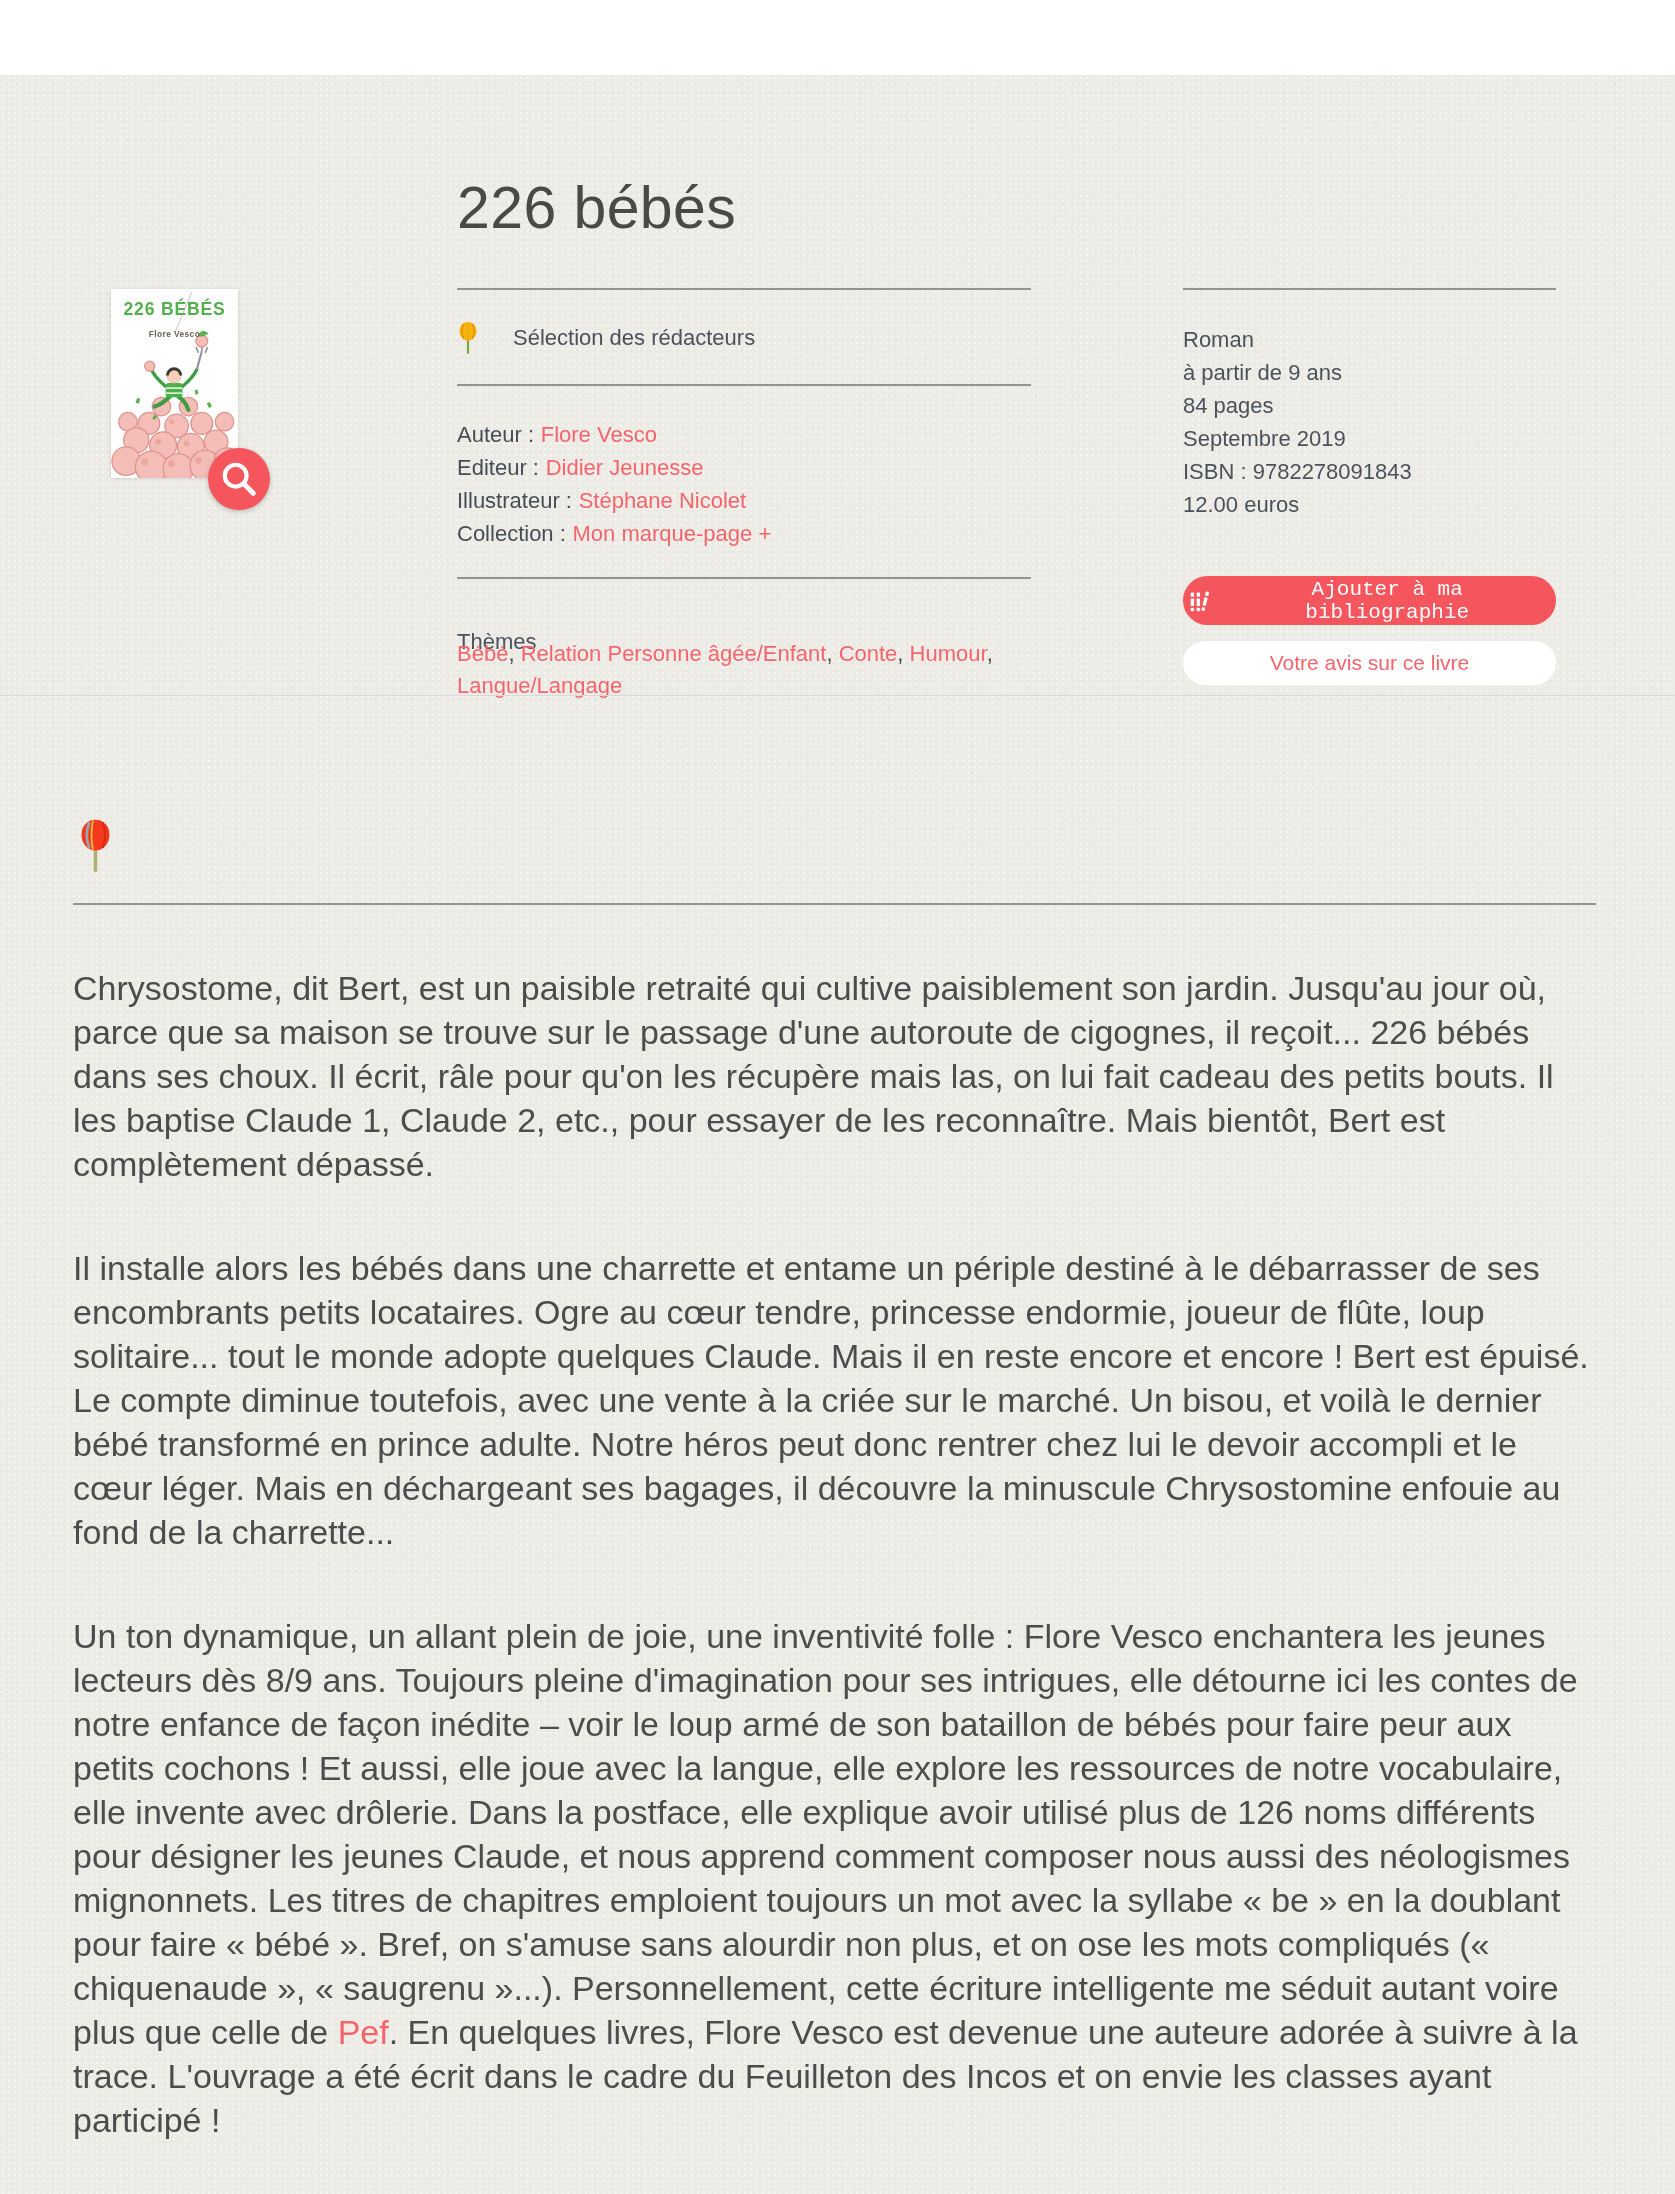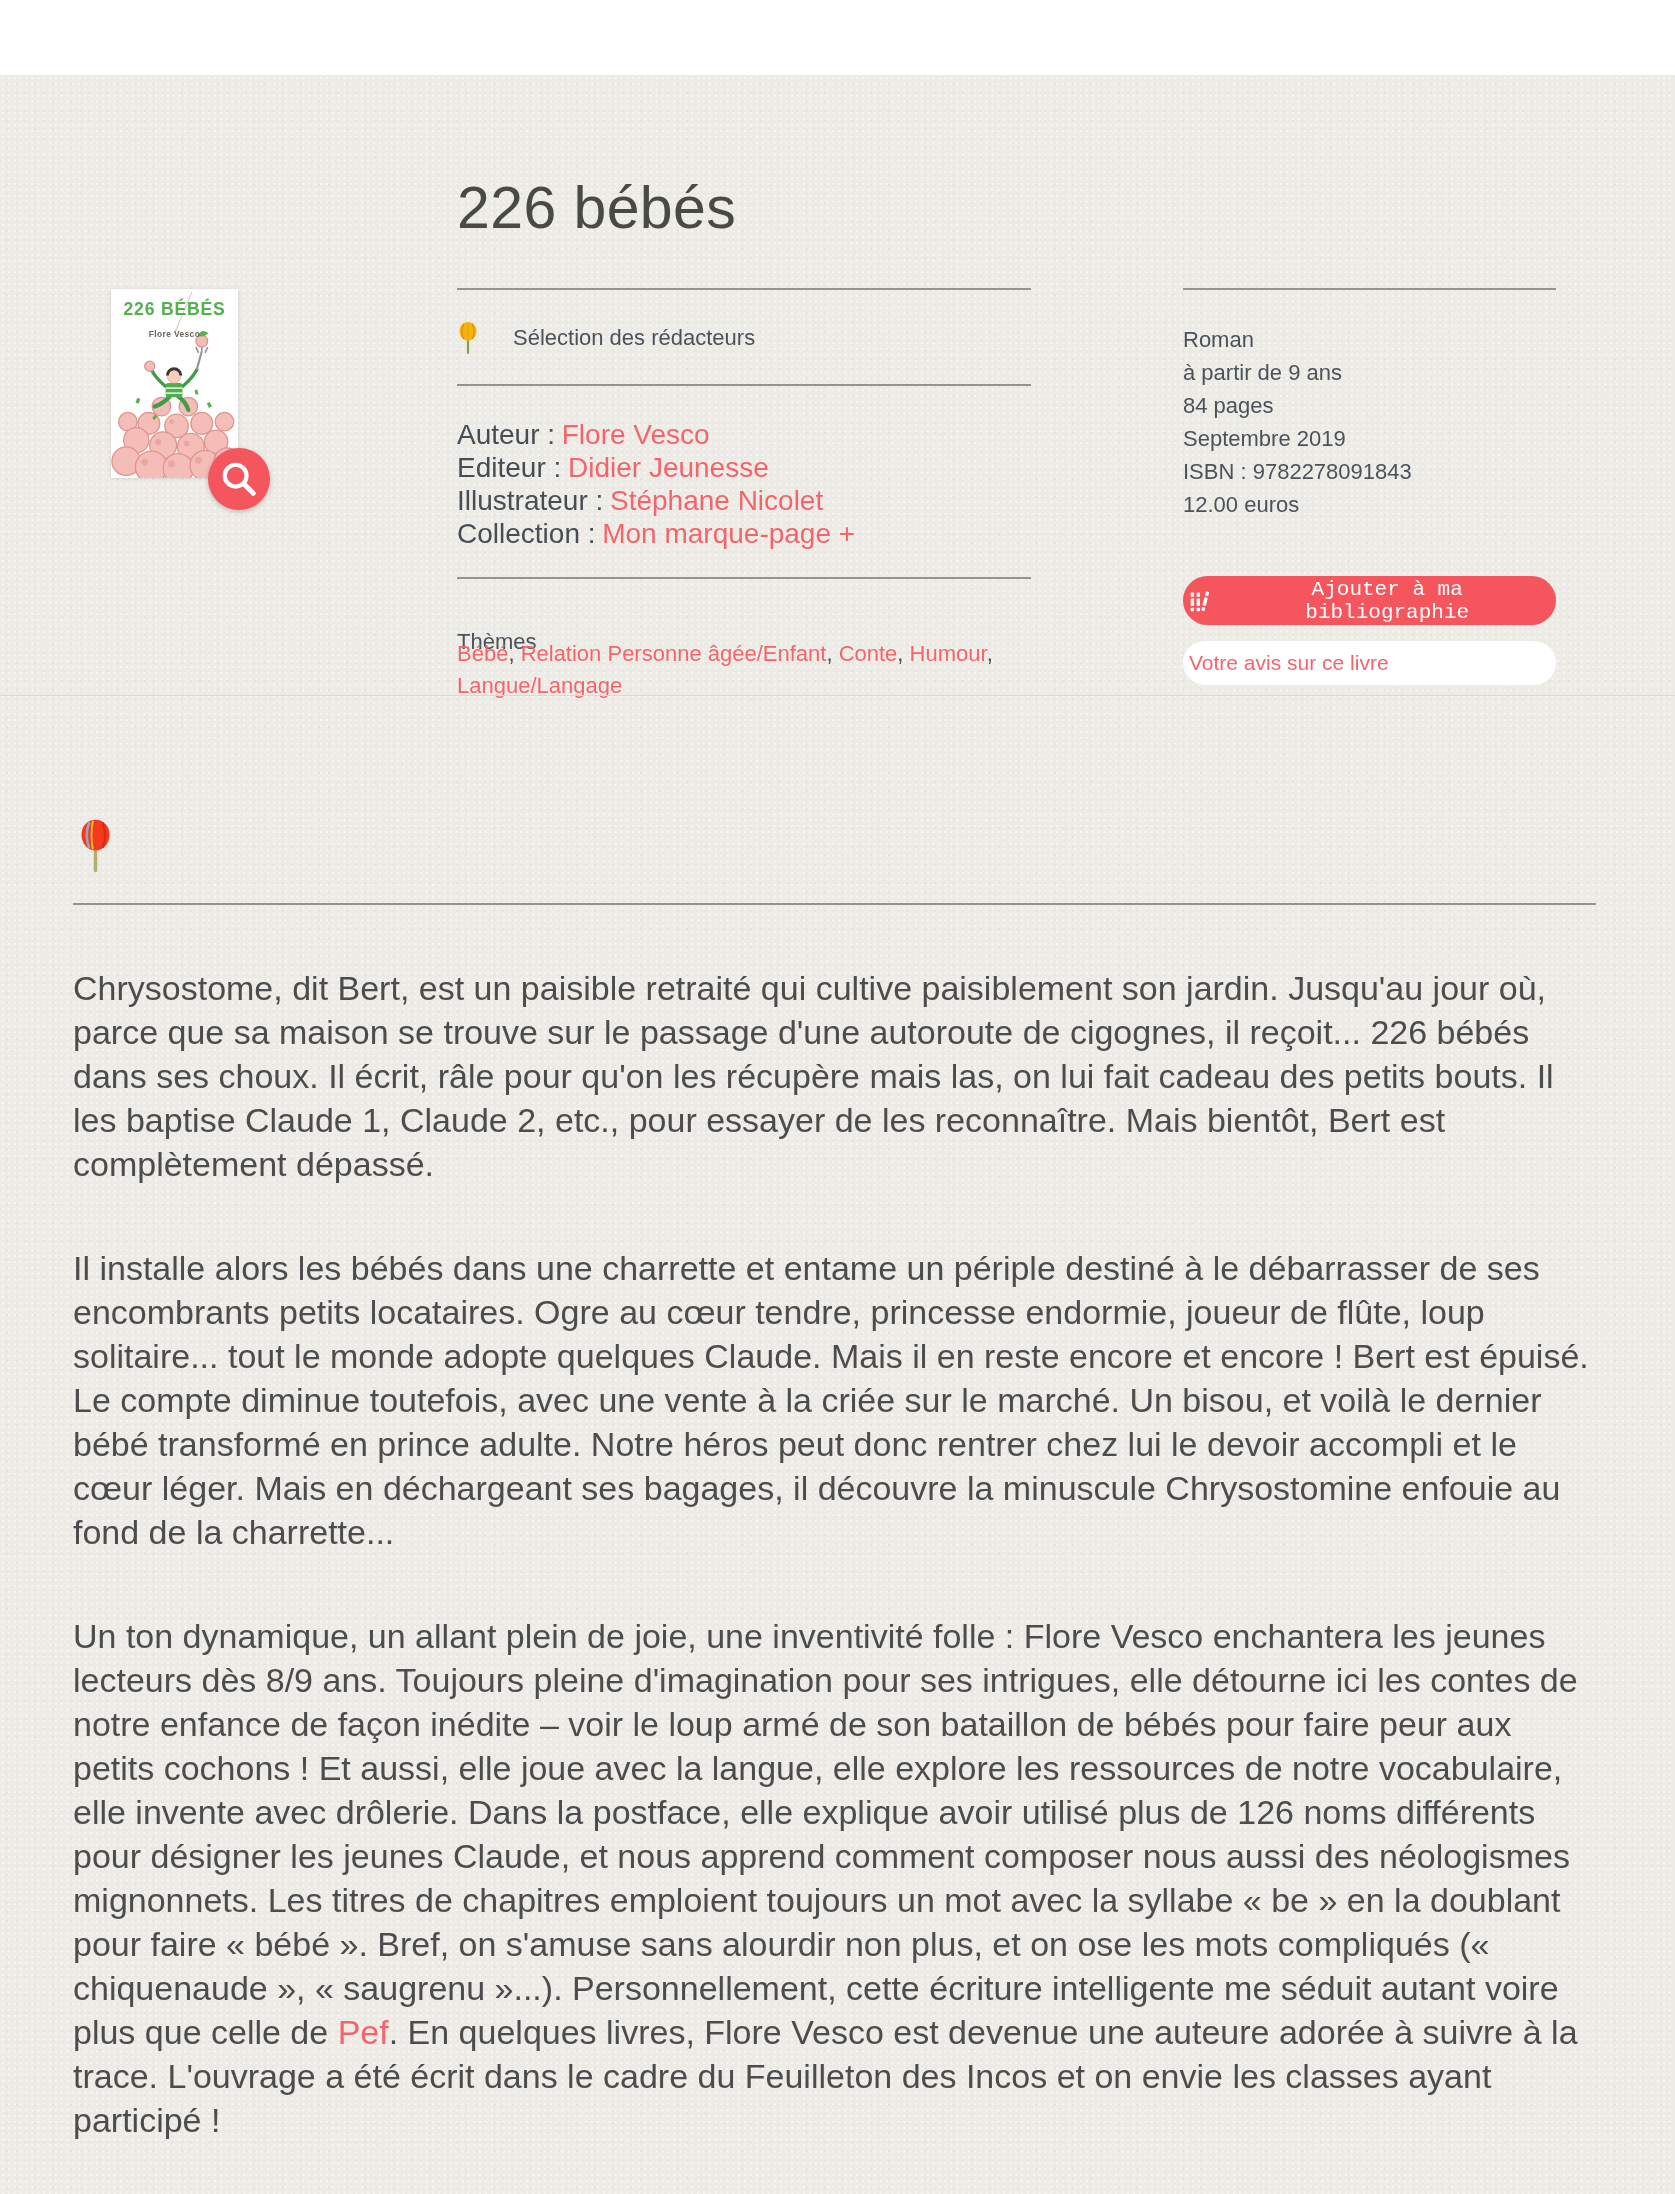--- a/index.html
+++ b/index.html
@@ -43,38 +43,38 @@
     display:flex;align-items:center;justify-content:center;
   }
   
   .hr{height:1.7px;background:#96938d;}
   .hr-light{height:0.8px;background:#d9d9db;}
   
   .sel-row{left:457px;top:245px;width:574px;height:35px;display:flex;align-items:center;}
   .sel-row .tulip{width:22px;height:34px;flex:0 0 22px;}
   .sel-label{margin-left:34px;font-size:22px;color:#4a525a;}
   .meta{left:457px;top:343px;width:574px;}
-  .meta-row{font-size:28px;line-height:33px;color:#454e54;white-space:nowrap;}
+  .meta-row{font-size:22px;line-height:33px;color:#454e54;white-space:nowrap;}
   .link{color:#f4656b;text-decoration:none;cursor:pointer;}
   .meta-row .link{margin-left:6.7px;}
   .themes-label{left:457px;top:539px;font-size:22px;line-height:23.5px;color:#4a525a;margin-top:16px;}
   .themes-links{left:457px;top:563px;width:574px;font-size:22px;line-height:32px;color:#4c4c4c;}
   
   .info{left:1183px;top:248px;width:373px;}
   .info-line{font-size:22px;line-height:33px;color:#4a525a;}
   .btn-add{
     left:1183px;top:501px;width:373px;height:49px;border:none;border-radius:25px;
     background:#f5555d;color:#ffffff;font-size:21px;font-family:Liberation Mono, monospace;
     display:flex;align-items:center;justify-content:center;cursor:pointer;
   }
   .btn-add .books-icon{display:inline-flex;margin-right:13.4px;}
   .btn-review{
     left:1183px;top:566px;width:373px;height:44px;border:none;border-radius:22.6px;
     background:#ffffff;color:#f4656b;font-size:21px;font-family:"Liberation Sans",sans-serif;
-    display:flex;align-items:center;cursor:pointer;
+    display:flex;align-items:center;justify-content:center;cursor:pointer;
   }
   
   .review-tulip{left:78px;top:740px;width:35px;height:62px;}
   .review-heading{
     left:153px;top:747px;font-size:42px;line-height:49px;color:#f95f66;letter-spacing:0.4px;
   }
   .review-hr{left:73px;top:828px;width:1523px;}
   .review-body{left:73px;top:891px;width:1523px;}
   .review-body p{
     margin:0;font-size:34px;line-height:44px;color:#4c4c4c;

